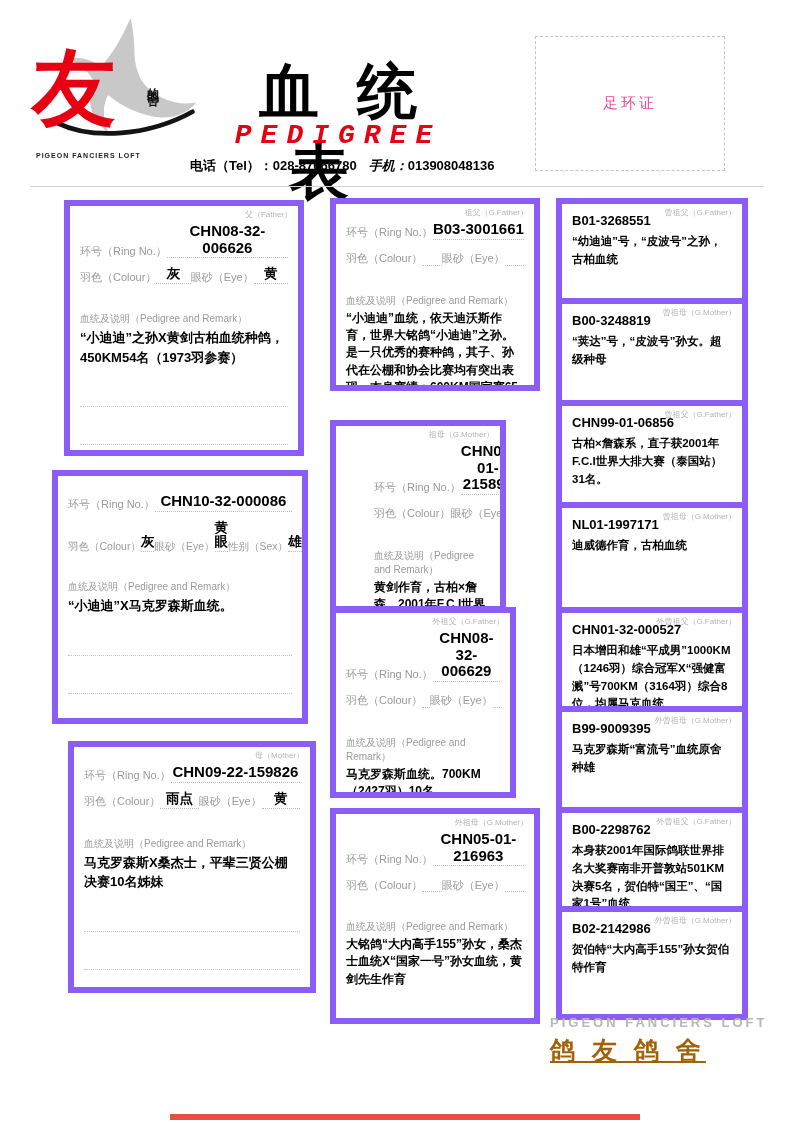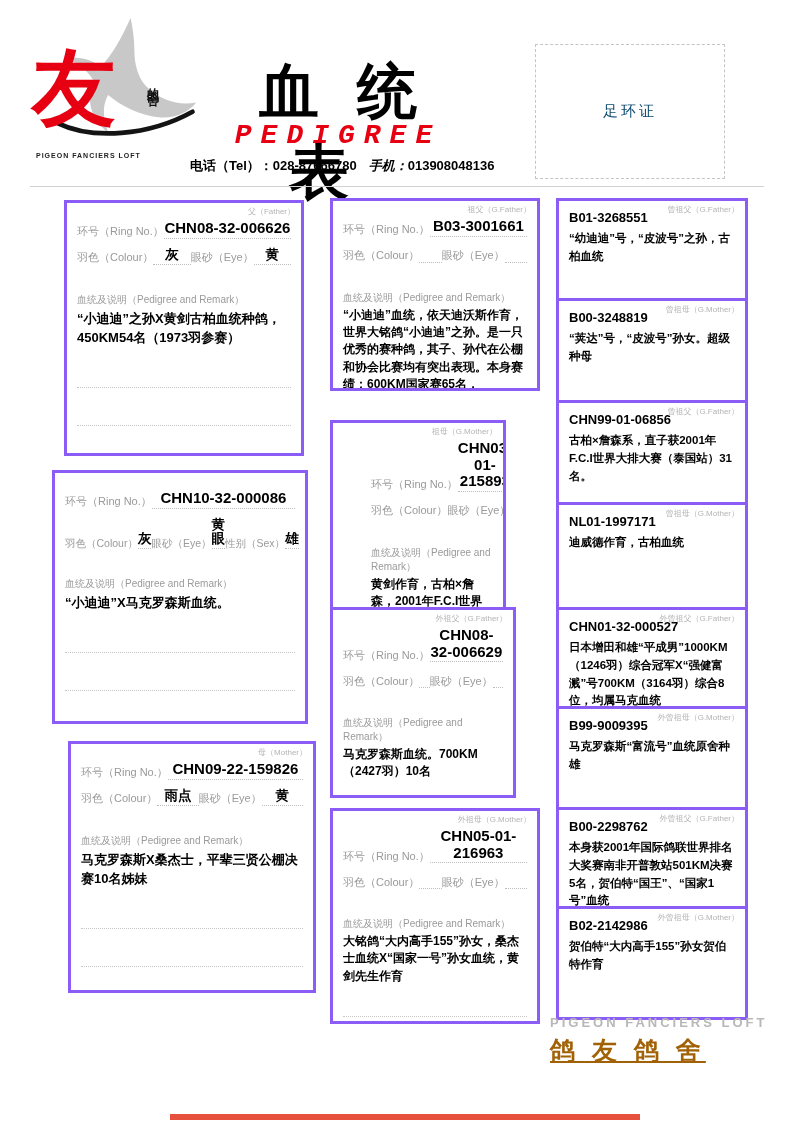--- a/index.html
+++ b/index.html
@@ -18,25 +18,25 @@
     color:#222; white-space:nowrap; font-weight:bold; }
   .title { position:absolute; left:178px; top:52px; width:320px; text-align:center;
     font-size:60px; font-weight:900; letter-spacing:38px; text-indent:38px;
     font-family:"DejaVu Serif", serif; }
   .pedigree { position:absolute; left:178px; top:120px; width:320px; text-align:center;
     color:#e60012; font-size:28px; font-weight:bold; font-style:italic; letter-spacing:9px;font-family:Liberation Mono, monospace; }
   .phone { position:absolute; left:190px; top:157px; font-size:13px; font-weight:bold; }
   .phone .gap { margin-left:12px;font-style:italic; }
   .header-rule { position:absolute; left:30px; top:186px; width:734px; height:0;
     border-top:1px solid #d2d2d2; }
-  .ring-cert { position:absolute; left:535px; top:44px; width:188px; height:133px;
+  .ring-cert { position:absolute; left:535px; top:36px; width:188px; height:133px;
     border:1px dashed #c4c4c4; display:flex; align-items:center; justify-content:center;
-    color:#0c4a6e; font-size:15px; letter-spacing:3px; }
-  
-  .card { position:absolute; border:3px solid #8b5cf6; background:#fff;
+    color:#ec4899; font-size:15px; letter-spacing:3px; }
+  
+  .card { position:absolute; border:6px solid #8b5cf6; background:#fff;
     box-sizing:border-box; overflow:hidden; }
   .corner { position:absolute; top:3px; right:6px; font-size:8px; color:#b4b4b4; }
   .frow { display:flex; align-items:flex-end; margin:0 10px; }
   .frow.ring { margin-top:17px; }
   .frow.attrs { margin-top:9px; }
   .flabel { font-size:11px; color:#9a9a9a; white-space:nowrap; line-height:1.2; }
   .flabel.sm { font-size:10.5px; }
   .fline { flex:1; border-bottom:1px dotted #bdbdbd; font-weight:bold; font-size:15px;
     text-align:center; min-height:16px; padding-bottom:1px; line-height:1.1; }
   .fline.sm { font-size:13.5px; min-height:15px; }

